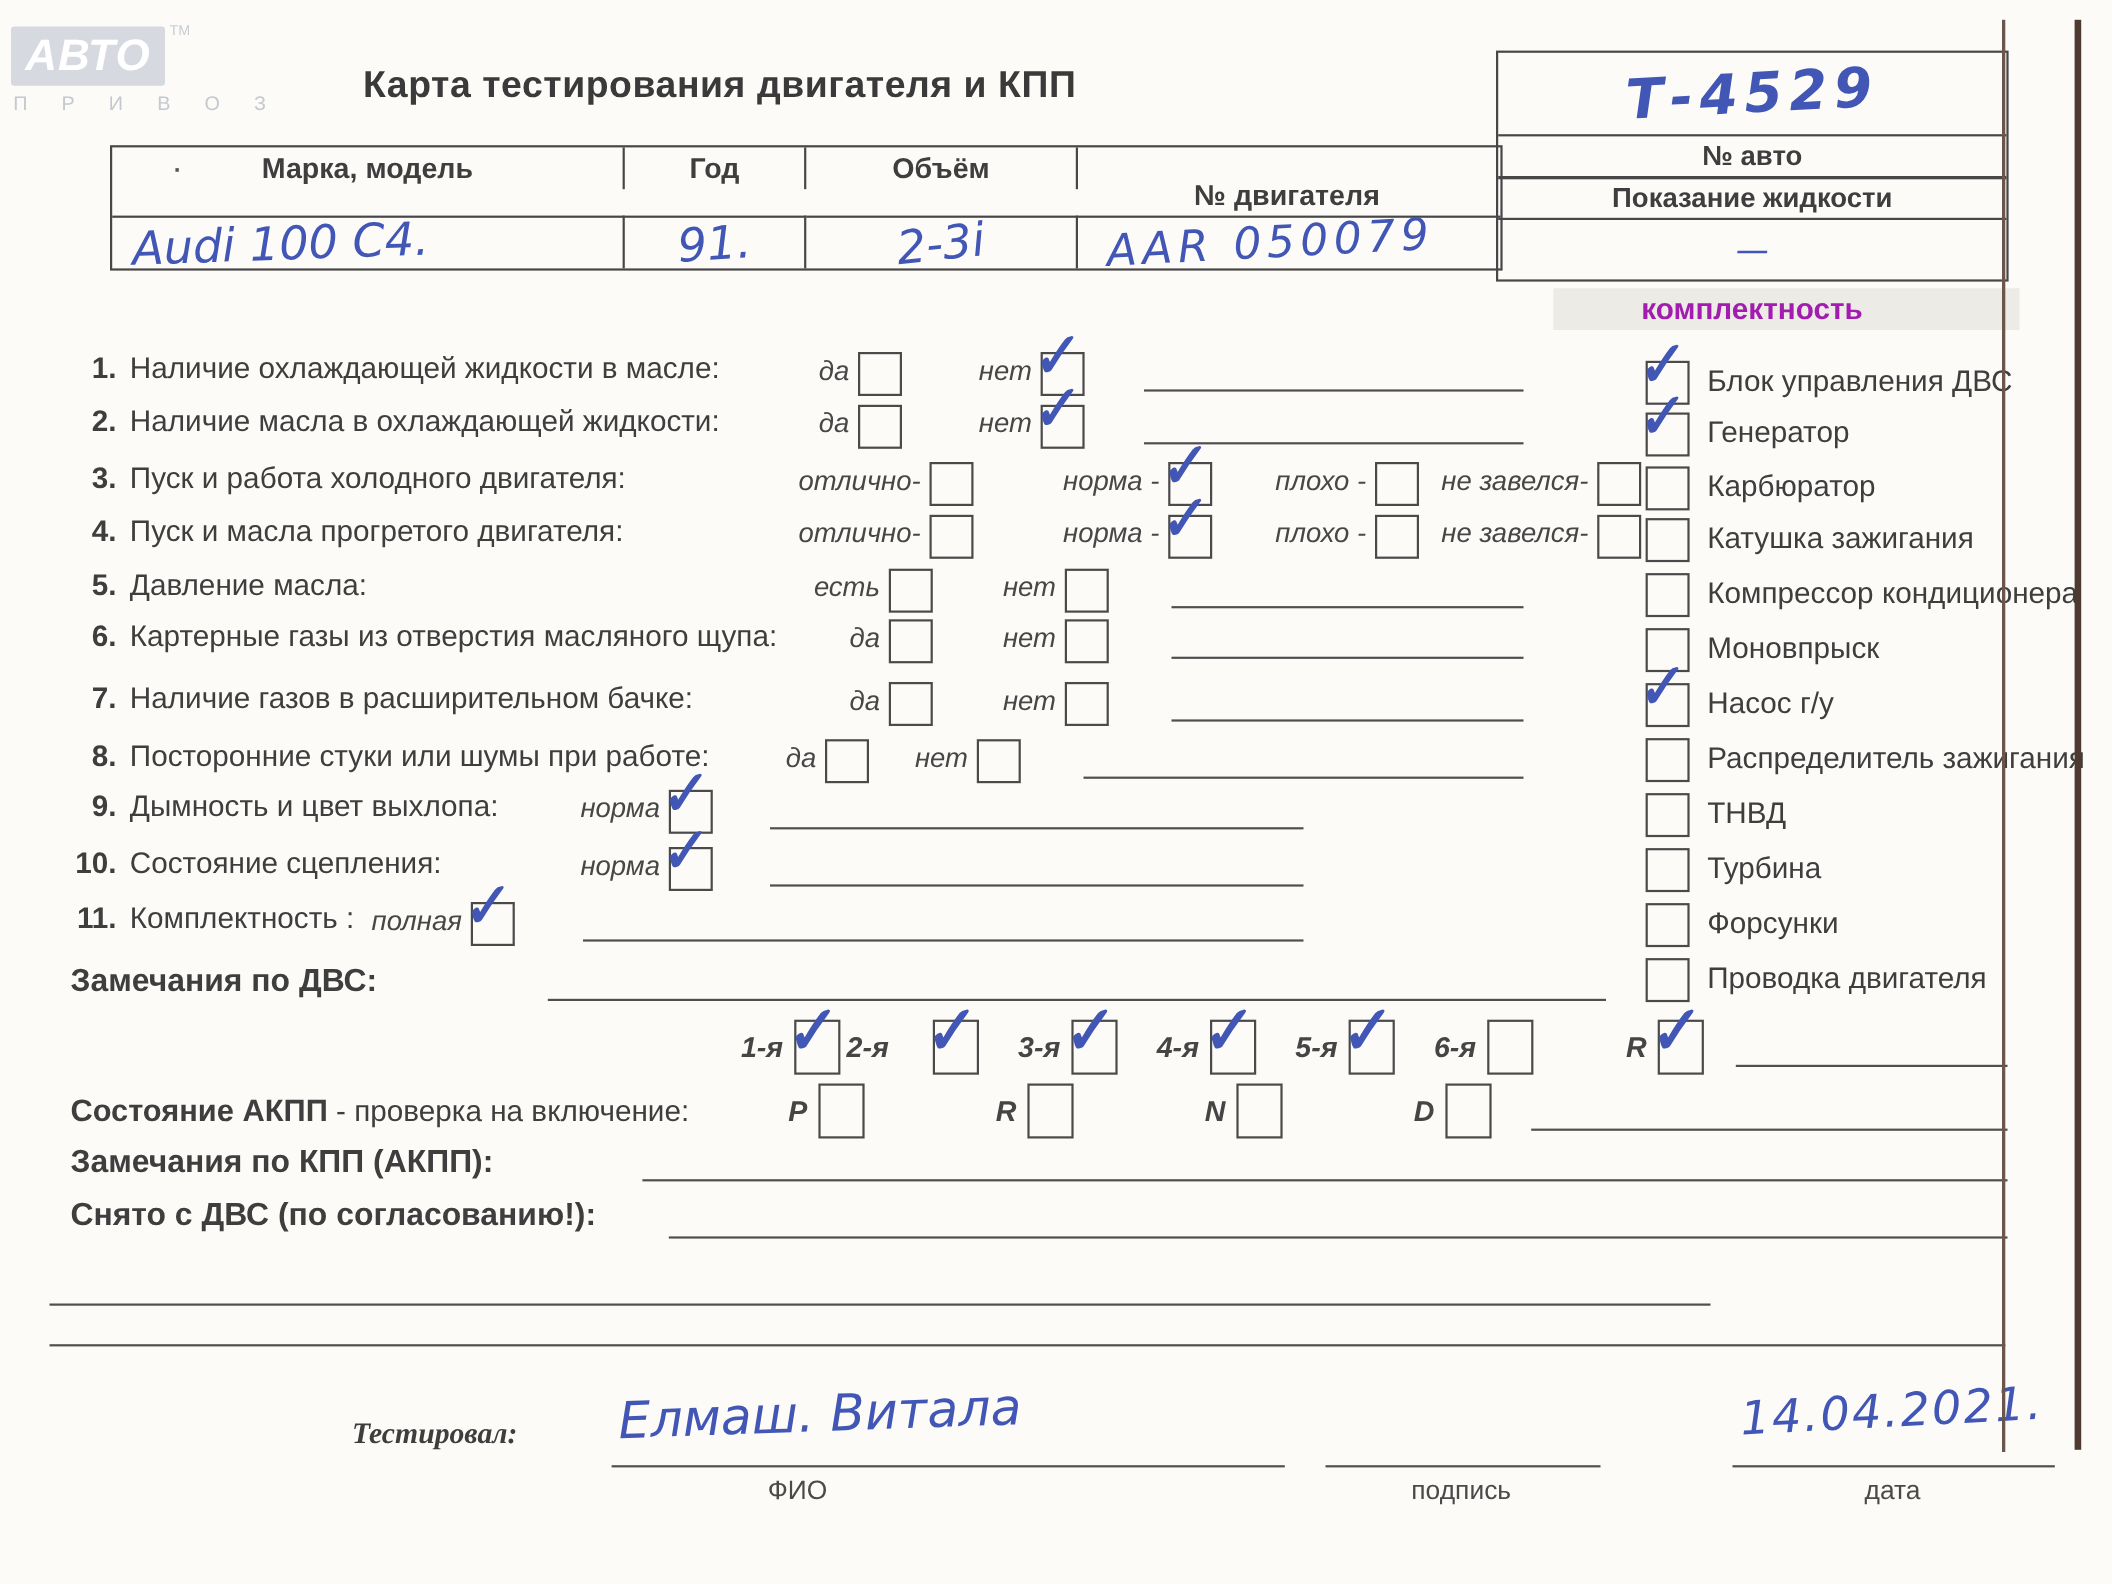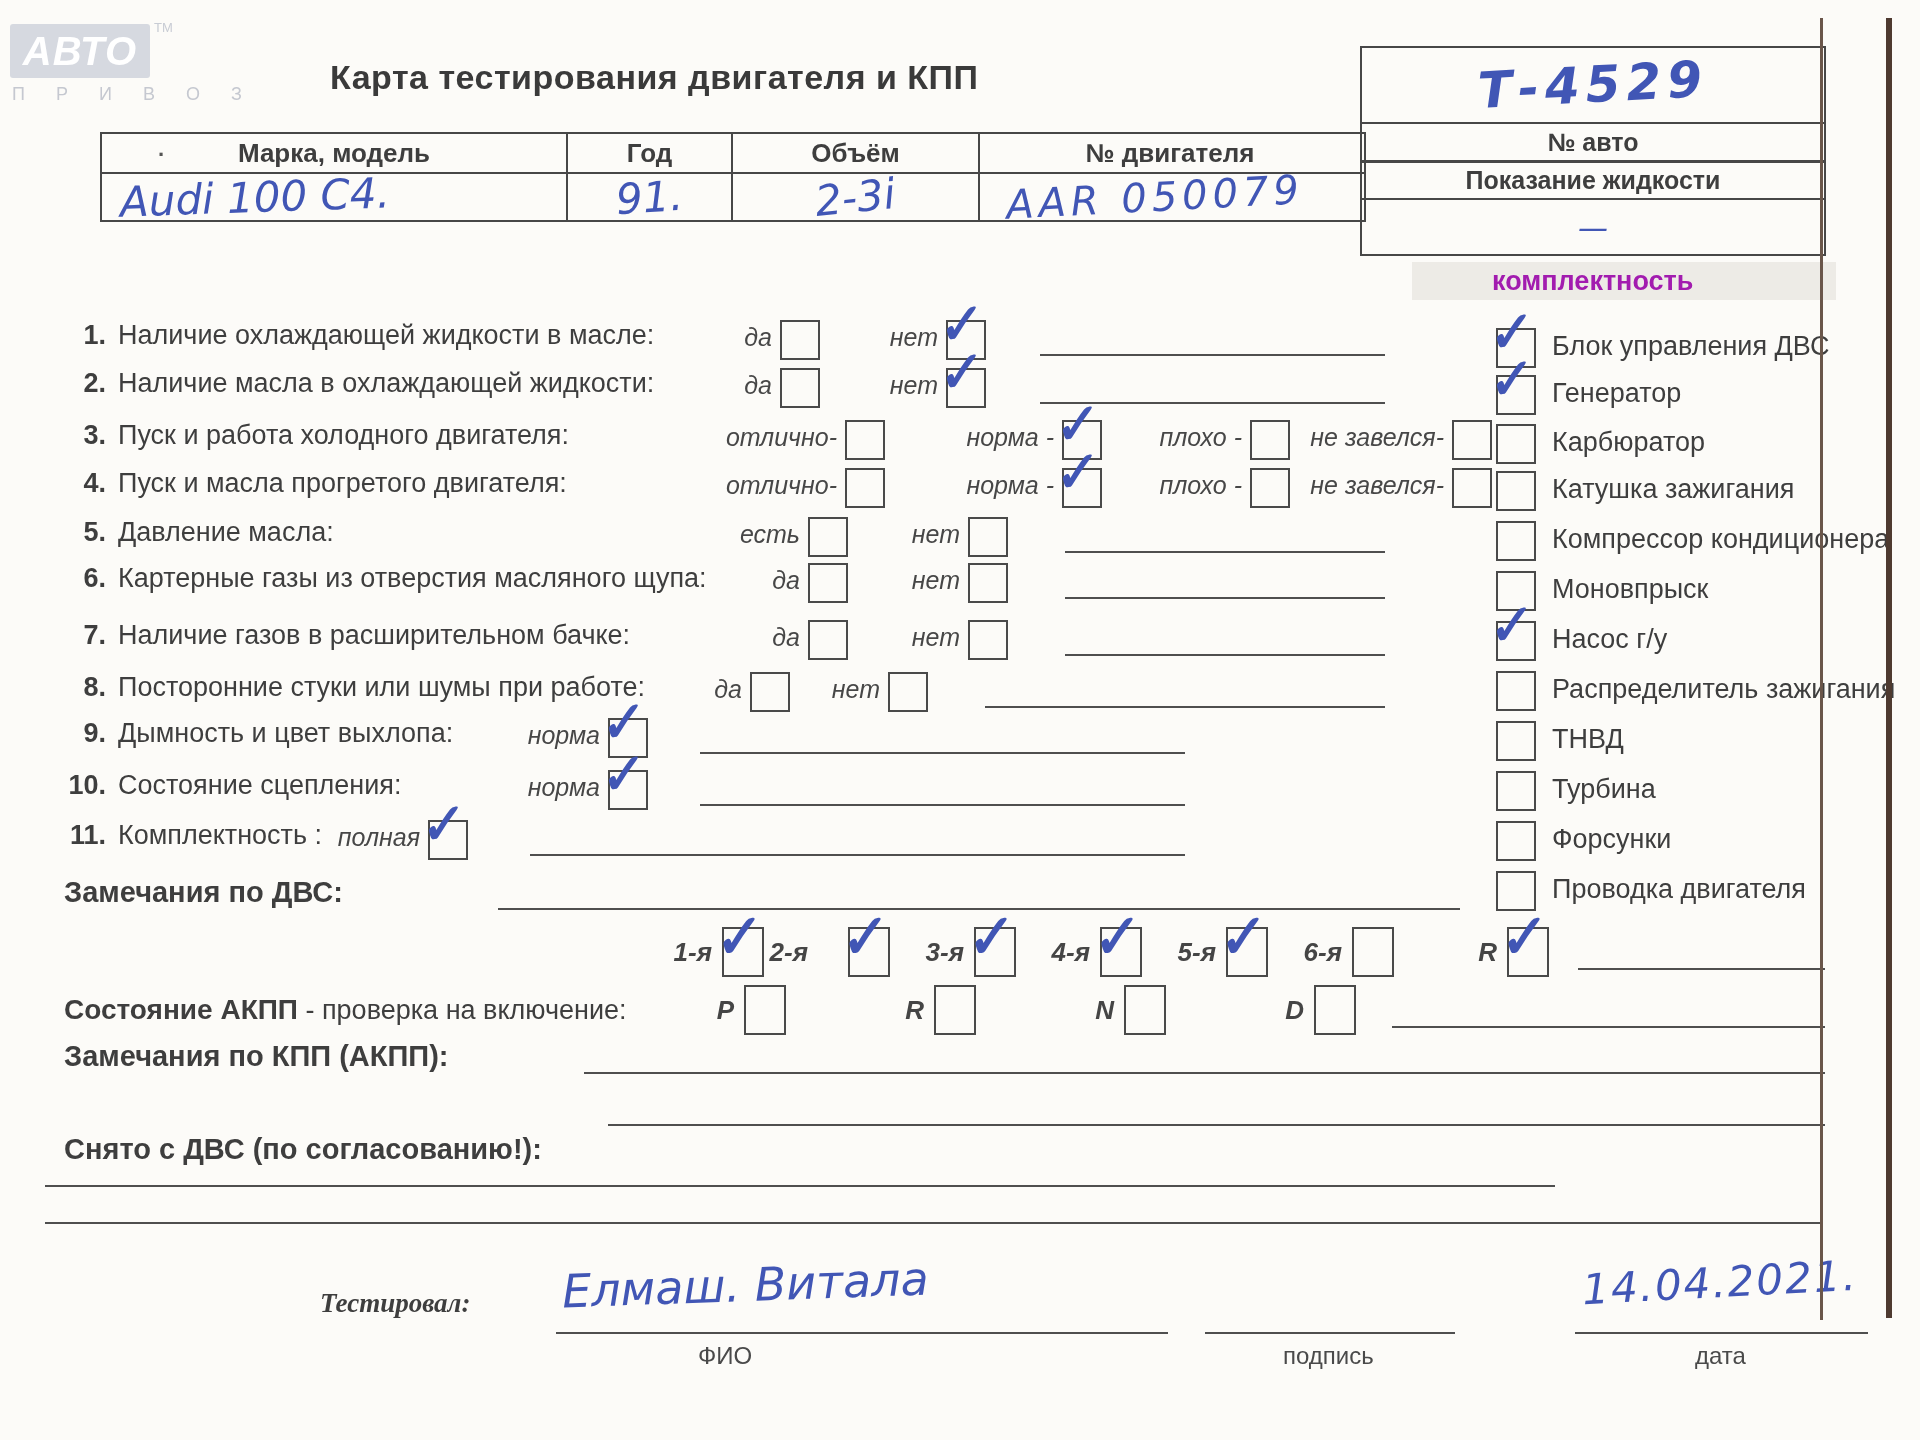--- a/index.html
+++ b/index.html
@@ -87,21 +87,21 @@
       <div class="vh" style="width:466px;">
         <span class="hdot">·</span>
         <span>Марка, модель</span>
       </div>
       <div class="vh" style="width:165px;">
           <span>Год</span>
         </div>
       <div class="vh" style="width:247px;">
           <span>Объём</span>
         </div>
-      <div class="vh" style="width:380px;">
+      <div class="vh" style="width:380px;margin-top:24px;">
           <span>№ двигателя</span>
         </div>
     </div>
     <div class="vrow">
       <div class="vv" style="width:466px;">
         <span class="hand" style="font-size:42px;margin-left:18px;transform:rotate(-2deg);">Audi 100 C4.</span>
       </div>
       <div class="vv" style="width:165px;justify-content:center;">
         <span class="hand" style="font-size:42px;transform:rotate(-4deg);">91.</span>
       </div>
@@ -333,21 +333,21 @@
       <span class="gearlbl" style="left: 994px;">N</span>
       <span class="gearbox" style="left: 1124px;"></span>
       <span class="gearlbl" style="left: 1184px;">D</span>
       <span class="gearbox" style="left: 1314px;"></span>
     </div>
   <div class="fline" style="left:1392px;top:1026px;width:433px;"></div>
 
   <div class="sec bold" style="left:64px;top:1040px;font-size:29px;">Замечания по КПП (АКПП):</div>
   <div class="fline" style="left:584px;top:1072px;width:1241px;"></div>
 
-  <div class="sec bold" style="left:64px;top:1089px;font-size:29px;margin-top:44px;">Снято с ДВС (по согласованию!):</div>
+  <div class="sec bold" style="left:64px;top:1089px;font-size:29px;">Снято с ДВС (по согласованию!):</div>
   <div class="fline" style="left:608px;top:1124px;width:1217px;"></div>
 
   <div class="fline" style="left:45px;top:1185px;width:1510px;"></div>
   <div class="fline" style="left:45px;top:1222px;width:1778px;"></div>
 
   <div class="abs f-label" style="left:320px;top:1288px;">Тестировал:</div>
   <div class="abs hand nowrap" style="left:562px;top:1258px;font-size:46px;transform:rotate(-2deg);">Елмаш. Витала</div>
   <div class="fline" style="left:556px;top:1332px;width:612px;"></div>
   <div class="abs f-small" style="left:698px;top:1342px;">ФИО</div>
   <div class="fline" style="left:1205px;top:1332px;width:250px;"></div>

